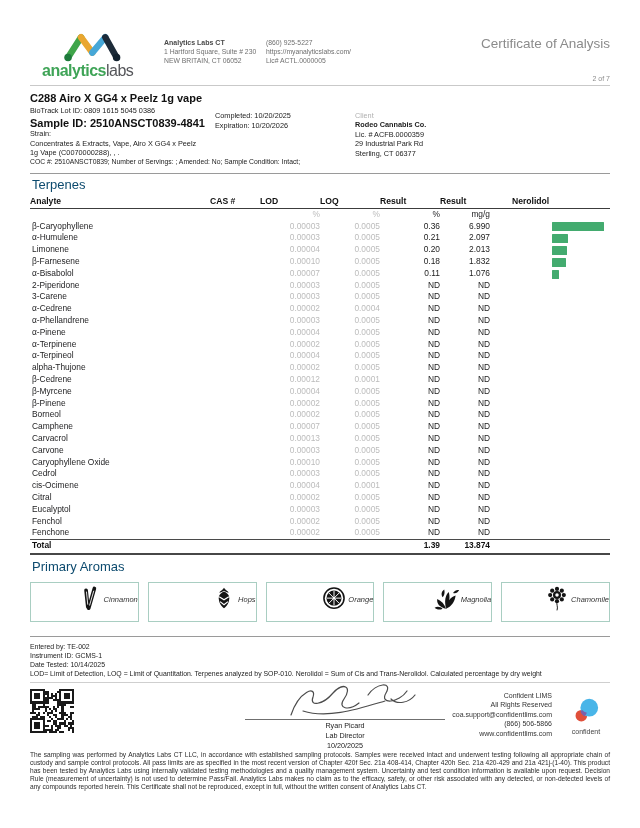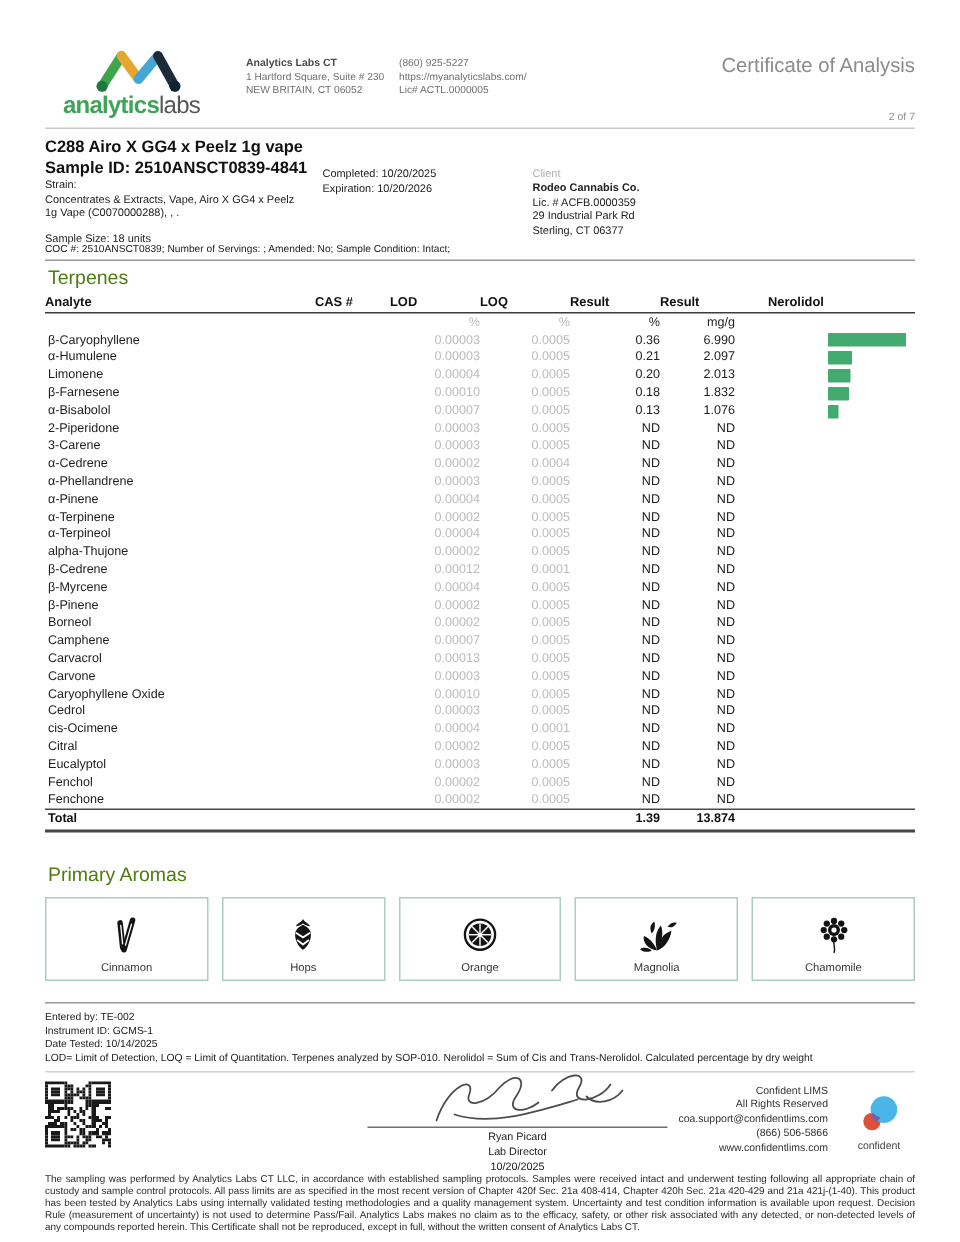--- a/index.html
+++ b/index.html
@@ -29,21 +29,21 @@
   .sid { font-size:11px; font-weight:bold; margin-top:2px; color:#111; }
   .small-line { font-size:7.3px; line-height:9.5px; color:#222; }
   .dates-block { position:absolute; left:185px; top:25px; }
   .client-block { position:absolute; left:325px; top:25px; }
   .client-label { color:#b0b0b0; font-size:7.3px; }
   .client-name { font-weight:bold; }
   .sample-size { margin-top:7px; }
   .coc { font-size:6.8px; color:#222; }
   
   .sect-rule { border-top:1.2px solid #9a9a9a; margin-top:5px; }
-  .sect-title { font-size:13px; color:#4d7c0f; padding:3px 0 4px 2px; }
+  .sect-title { font-size:13px; color:#0c4a6e; padding:3px 0 4px 2px; }
   table.terp { width:580px; border-collapse:collapse; table-layout:fixed; }
   table.terp col.c1{width:180px} table.terp col.c2{width:50px}
   table.terp col.c3{width:60px} table.terp col.c4{width:60px}
   table.terp col.c5{width:60px} table.terp col.c6{width:50px}
   table.terp col.c7{width:120px}
   th,td { font-size:8.4px; line-height:11.8px; height:11.8px; padding:0; white-space:nowrap; overflow:hidden; }
   th { text-align:left; font-size:8.6px; }
   thead tr.head th { border-bottom:1.6px solid #3c3c3c; color:#111; }
   th.gray, td.gray { color:#bcbcbc; }
   .t-right { text-align:left; }
@@ -51,22 +51,22 @@
   td.c-analyte { padding-left:2px; color:#1d1d1f; }
   td.c-num { text-align:right; }
   td.lod, td.loq { color:#bcbcbc; }
   td.pct, td.mgg { color:#222; }
   td.c-qual { position:relative; }
   .bar { height:9px; margin-left:62px; margin-top:1px; border-radius:0.5px; }
   tr.total td { font-weight:bold; border-top:1px solid #4a4a4a; color:#111; }
   .table-end { border-top:2.3px solid #474747; width:580px; margin-top:1px; }
   
   .aroma-row { display:flex; gap:9px; margin-top:4px; }
-  .aroma-card { width:109px; height:56px; border:1px solid #a9cec2; background:#fff;
-    display:flex; flex-direction:column; align-items:center; justify-content:flex-end; padding-bottom:4px; }
+  .aroma-card { width:109px; height:40px; border:1px solid #a9cec2; background:#fff;
+    display:flex; flex-direction:row; align-items:center; justify-content:flex-end; padding-bottom:4px;font-style:italic; }
   .aroma-card svg { margin-bottom:2px; }
   .aroma-label { font-size:7.5px; color:#333; }
   .rule-thin { border-top:1px solid #9a9a9a; margin-top:14px; }
   
   .footnotes { margin-top:5px; font-size:6.9px; line-height:9px; color:#222; }
   .rule-lighter { border-top:1px solid #cfcfcf; margin-top:4px; }
   
   .bottom-row { position:relative; height:58px; margin-top:4px; }
   .qr { position:absolute; left:0; top:2px; width:44px; height:44px; display:grid;
         grid-template-columns:repeat(21,1fr); grid-template-rows:repeat(21,1fr); background:#fff; }
@@ -111,25 +111,25 @@
       <div>Lic# ACTL.0000005</div>
     </div>
     <div class="hdr-right">
       <div class="cert-title">Certificate of Analysis</div>
       <div class="page-num">2 of 7</div>
     </div>
   </div>
 
   <div class="sample">
     <div class="prod-title">C288 Airo X GG4 x Peelz 1g vape</div>
+    <div class="biotrack">BioTrack Lot ID: 0809 1615 5045 0386</div>
     <div class="sid">Sample ID: 2510ANSCT0839-4841</div>
     <div class="small-line">Strain:</div>
     <div class="small-line">Concentrates &amp; Extracts, Vape, Airo X GG4 x Peelz</div>
     <div class="small-line">1g Vape (C0070000288), , .</div>
-    <div class="small-line sample-size">Sample Size: 18 units</div>
     <div class="coc">COC #: 2510ANSCT0839; Number of Servings: ; Amended: No; Sample Condition: Intact;</div>
 
     <div class="dates-block">
       <div class="small-line">Completed: 10/20/2025</div>
       <div class="small-line">Expiration: 10/20/2026</div>
     </div>
 
     <div class="client-block">
       <div class="client-label">Client</div>
       <div class="small-line client-name">Rodeo Cannabis Co.</div>
@@ -219,21 +219,21 @@
       <td class="c-qual">
             <div class="bar" style="width: 13.6px; background: rgb(67, 171, 111);"></div>
           </td>
     </tr>
 
     <tr>
       <td class="c-analyte">α-Bisabolol</td>
       <td class="c-cas"></td>
       <td class="c-num lod">0.00007</td>
       <td class="c-num loq">0.0005</td>
-      <td class="c-num pct">0.13</td>
+      <td class="c-num pct">0.11</td>
       <td class="c-num mgg">1.076</td>
       <td class="c-qual">
             <div class="bar" style="width: 7px; background: rgb(67, 171, 111);"></div>
           </td>
     </tr>
 
     <tr>
       <td class="c-analyte">2-Piperidone</td>
       <td class="c-cas"></td>
       <td class="c-num lod">0.00003</td>
@@ -461,21 +461,21 @@
           <td></td>
           <td></td>
         <td class="c-num">1.39</td>
         <td class="c-num">13.874</td>
         <td></td>
       </tr>
     </tfoot>
   </table>
   <div class="table-end"></div>
 
-  <div class="sect-title" style="padding-top:20px">Primary Aromas</div>
+  <div class="sect-title" style="padding-top:4px">Primary Aromas</div>
   <div class="aroma-row">
     <div class="aroma-card">
       <svg width="28" height="28" viewBox="0 0 32 32">
         <g stroke="#141414" stroke-width="4.2" stroke-linecap="round" fill="none">
           <line x1="11.5" y1="6" x2="13.5" y2="25"></line>
           <line x1="21" y1="4" x2="14.5" y2="26.5"></line>
         </g>
         <g stroke="#ffffff" stroke-width="1" stroke-linecap="round" fill="none">
           <line x1="12" y1="8" x2="13.4" y2="22"></line>
           <line x1="20.2" y1="7" x2="15.6" y2="23"></line>

